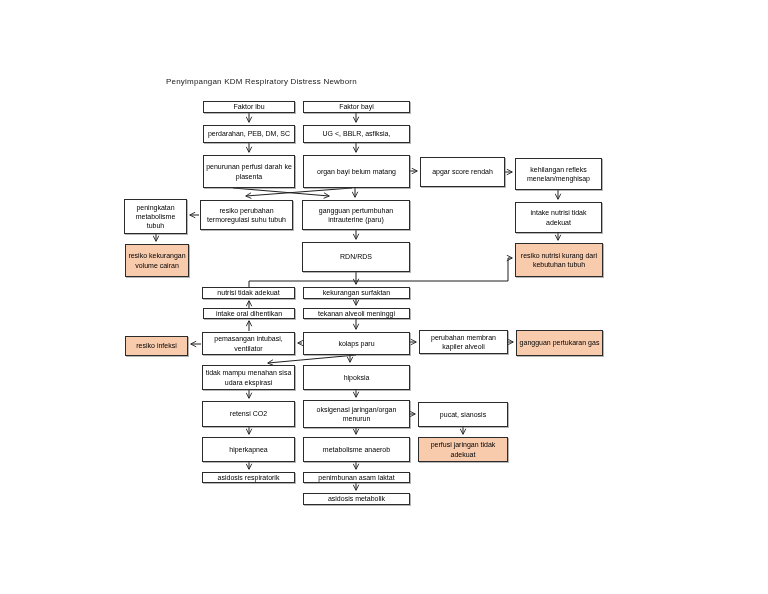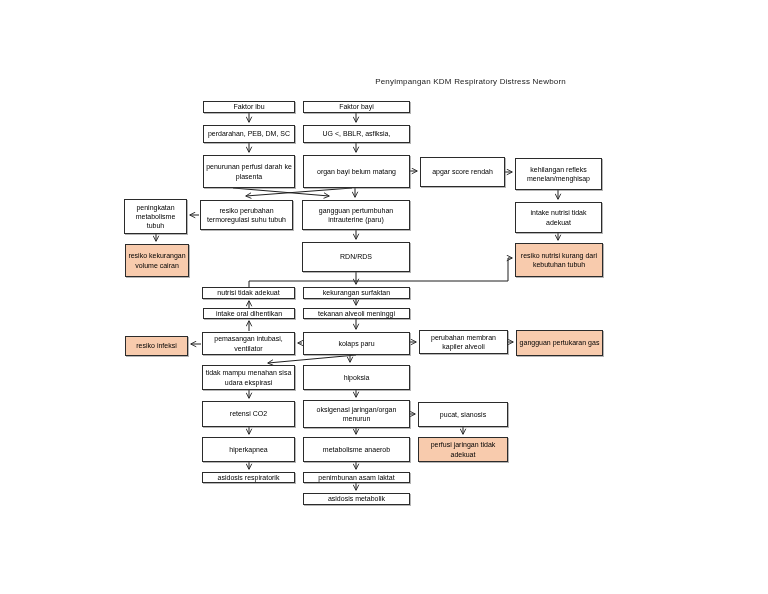--- a/index.html
+++ b/index.html
@@ -1,18 +1,18 @@
 <!DOCTYPE html>
 <html style="--risk: #F8CBAD;"><head>
 <meta charset="utf-8">
 <style>
   html,body{margin:0;padding:0;background:#ffffff;}
   .page{position:relative;width:768px;height:594px;background:#ffffff;
         font-family:"Liberation Sans",sans-serif;overflow:hidden;}
-  .title{position:absolute;left:166px;top:77px;width:400px;text-align:right;
+  .title{position:absolute;left:166px;top:77px;width:400px;text-align:left;
          font-size:8px;color:#1a1a1a;letter-spacing:.2px;}
   .node{position:absolute;box-sizing:border-box;border:1.5px solid #2b2b2b;
         background:#ffffff;display:flex;align-items:center;justify-content:center;
         text-align:center;font-size:7px;line-height:1.3;color:#000;
         padding:1px 2px;box-shadow:1px 1px 0 rgba(90,90,90,.45);}
   .node.risk{background:var(--risk,#F8CBAD);}
   svg.arrows{position:absolute;left:0;top:0;pointer-events:none;}
   svg.arrows path{fill:none;stroke:#1f1f1f;stroke-width:1;}
 </style>
 </head>

